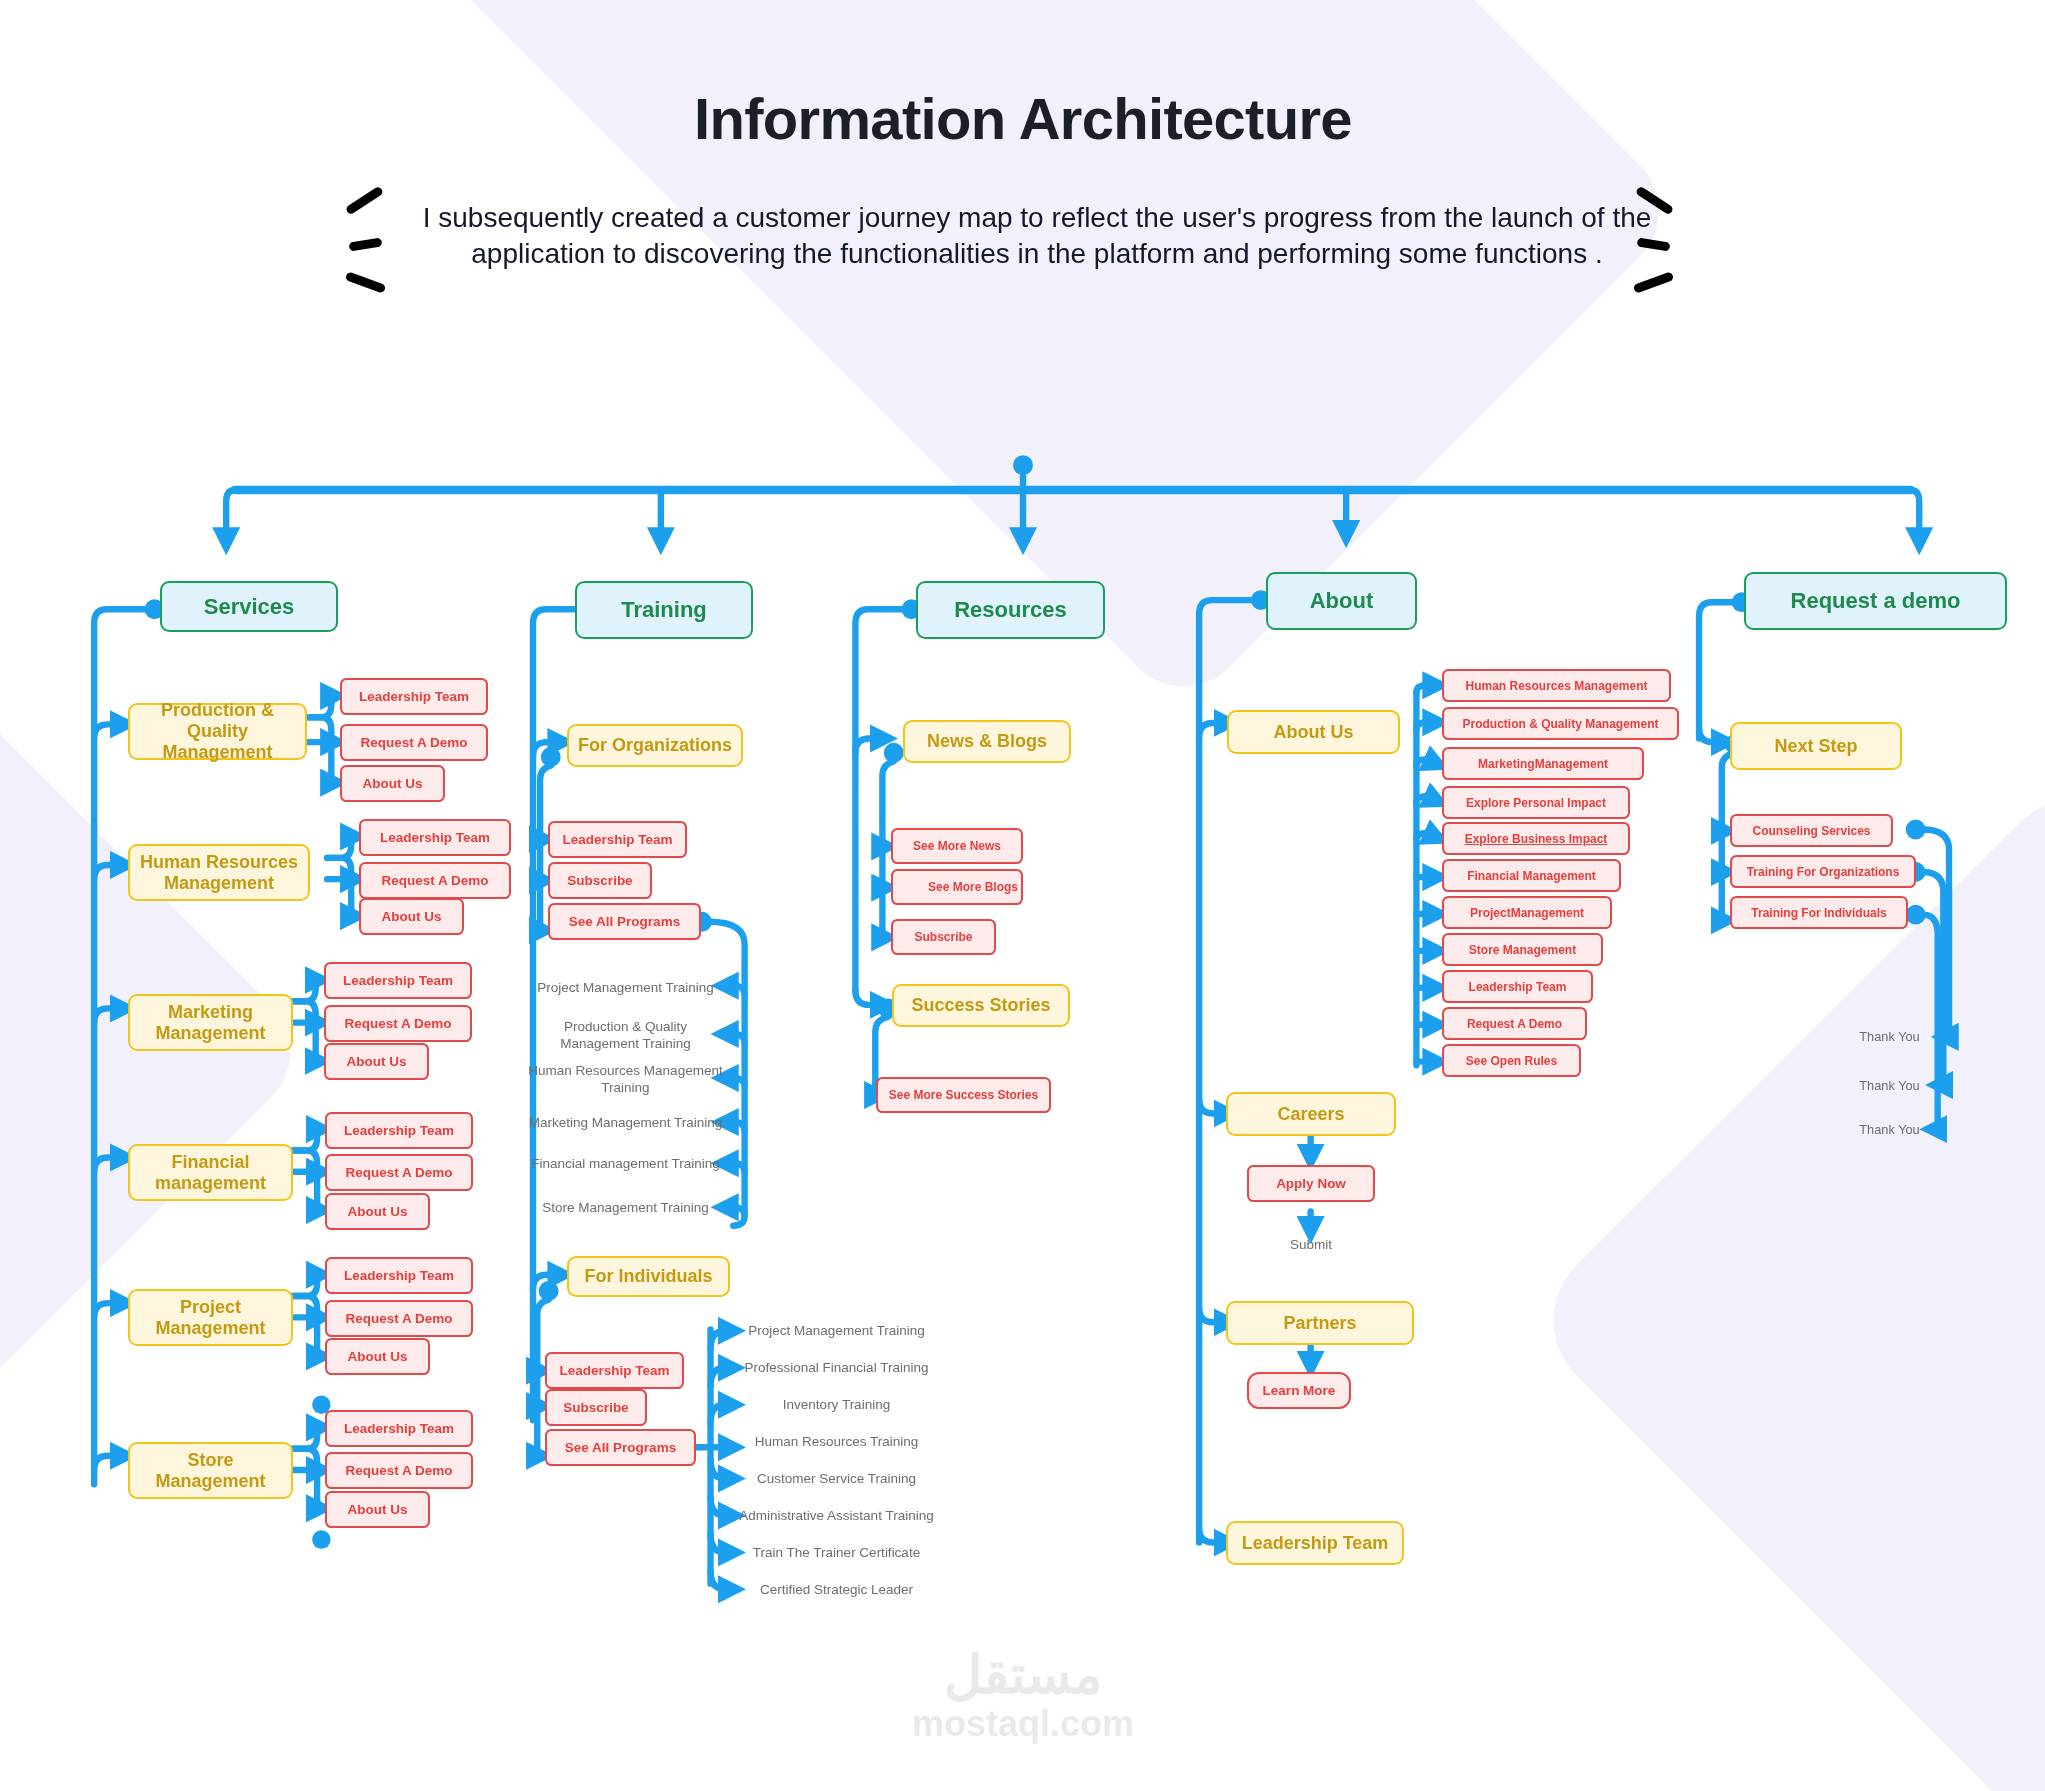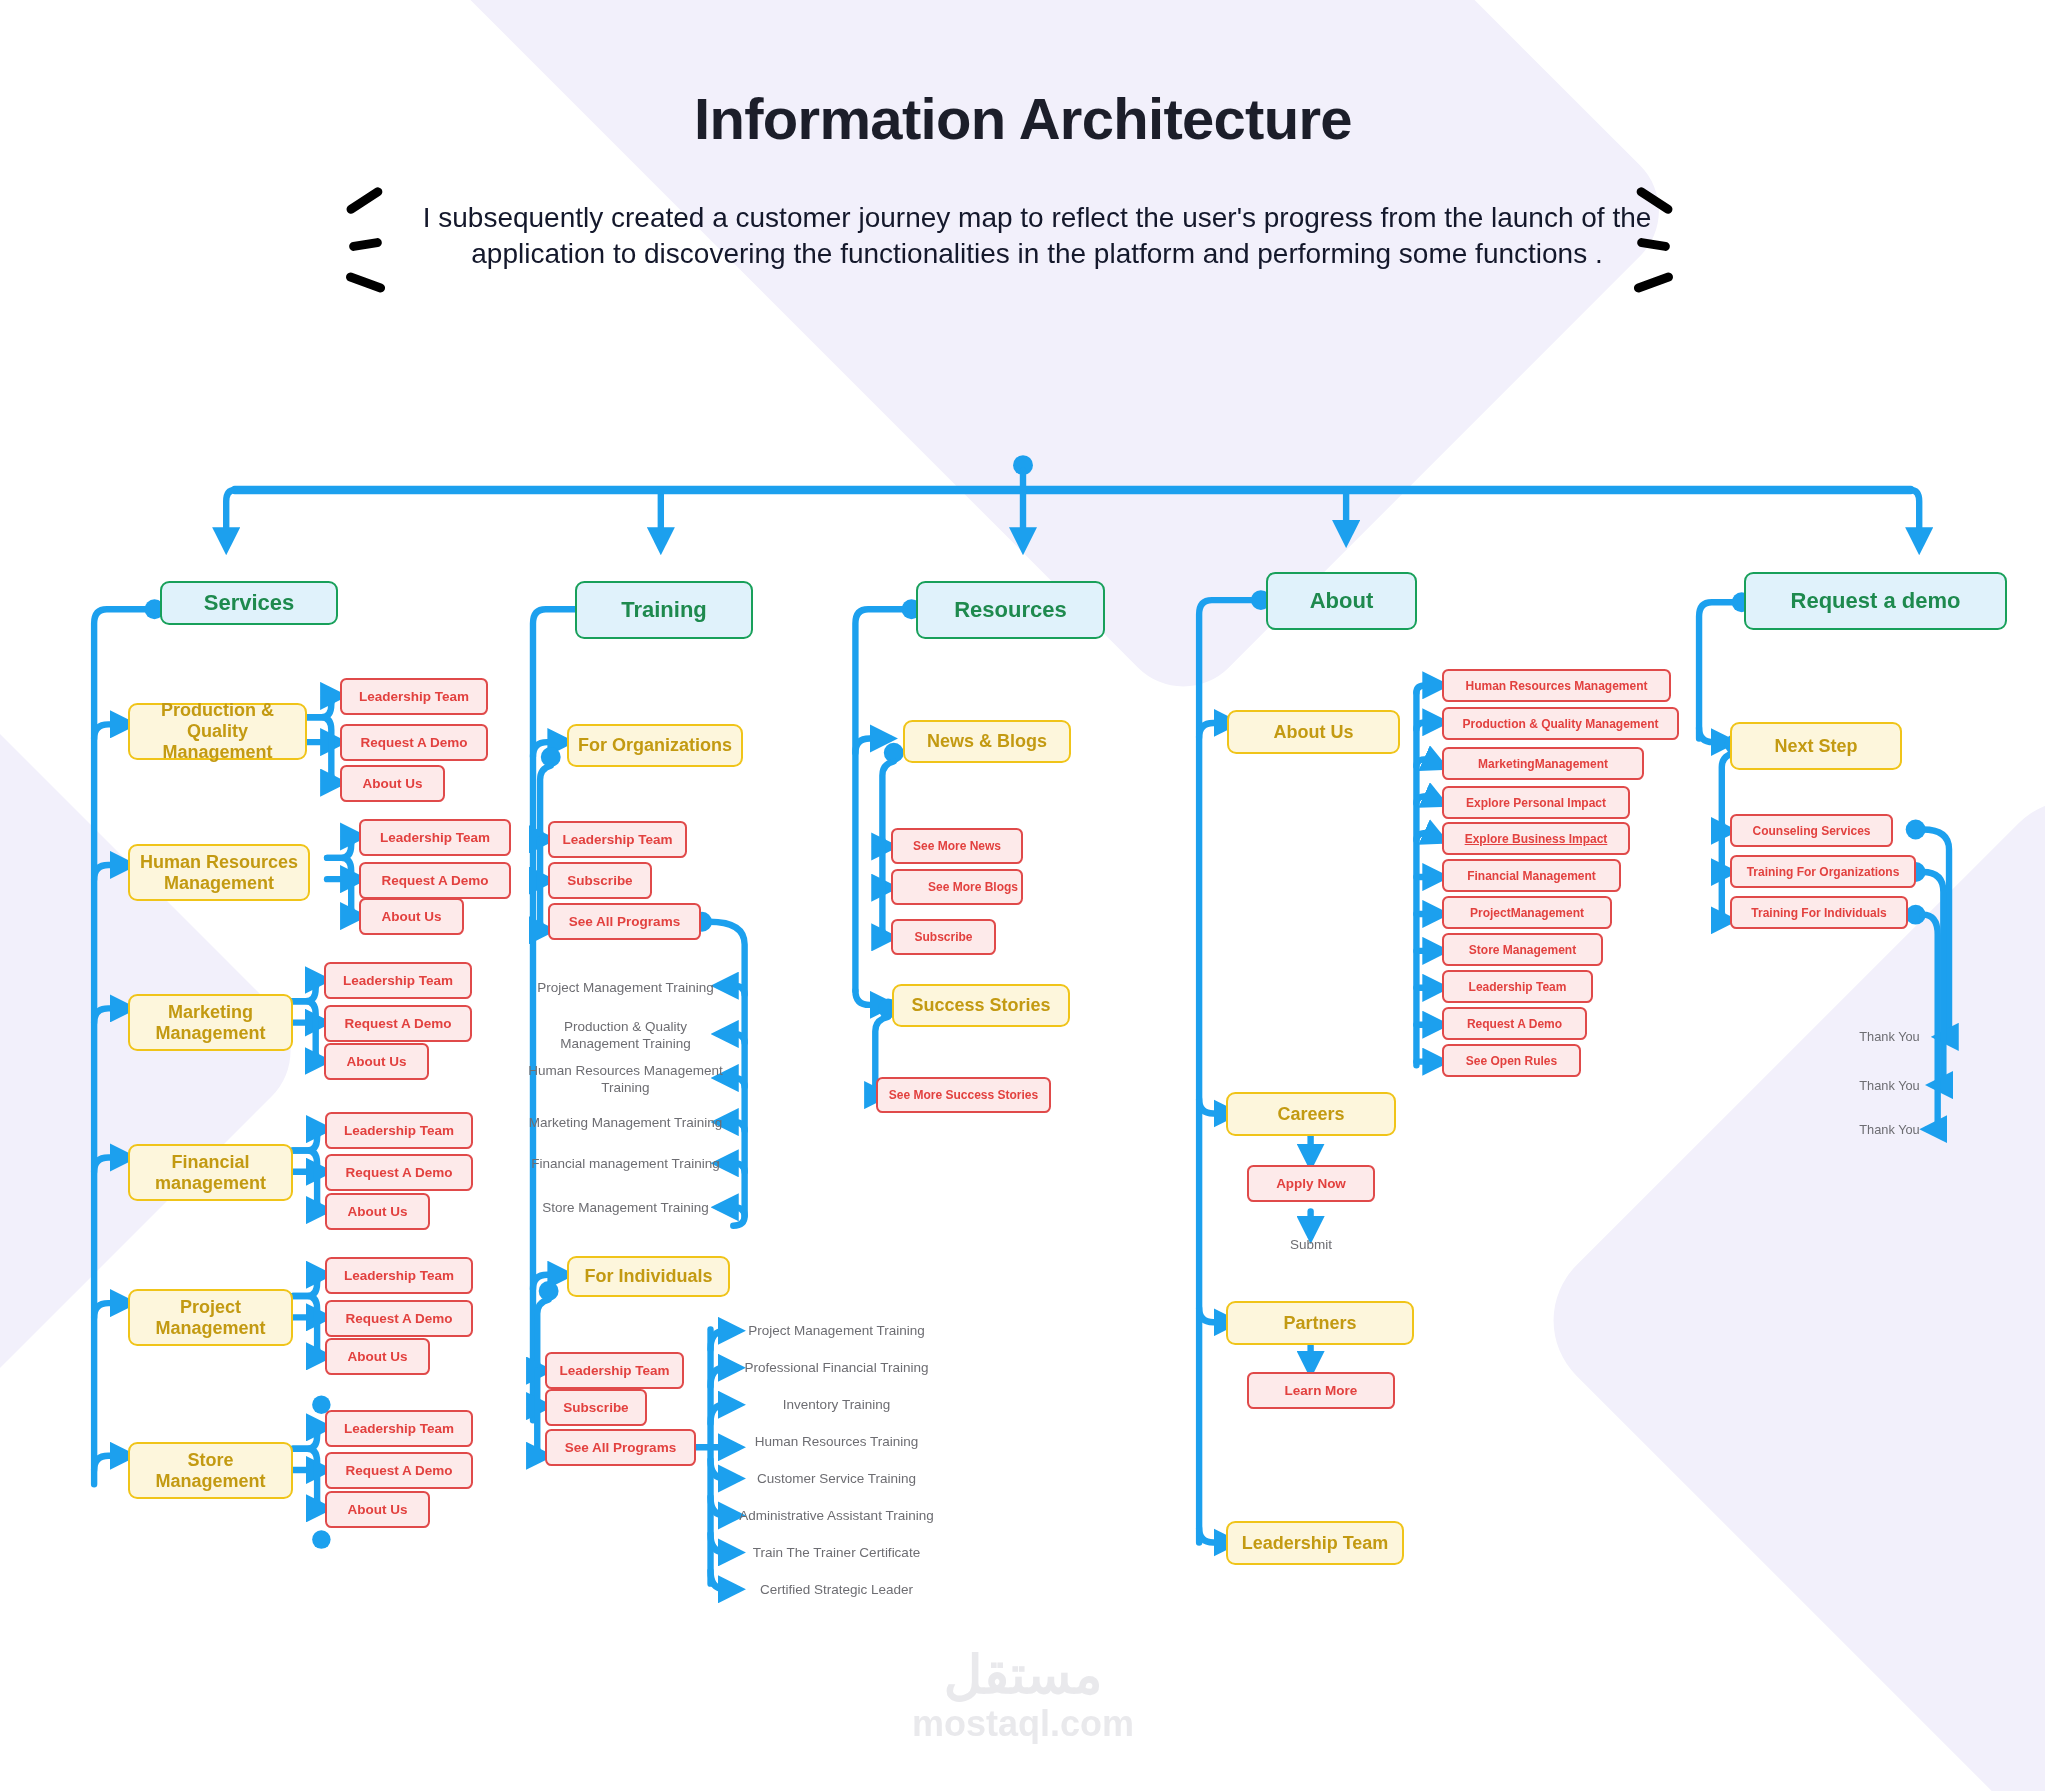--- a/index.html
+++ b/index.html
@@ -240,21 +240,21 @@
       <circle cx="2697" cy="1168" r="14" fill="#1ca0ee" stroke="none"></circle>
       <circle cx="2697" cy="1228" r="14" fill="#1ca0ee" stroke="none"></circle>
       <circle cx="2697" cy="1288" r="14" fill="#1ca0ee" stroke="none"></circle>
       <path d="M2707 1168 Q2744 1168 2744 1196 L2744 1452 Q2744 1460 2730 1460" marker-end="url(#ar)"></path>
       <path d="M2707 1228 Q2736 1228 2736 1256 L2736 1520 Q2736 1528 2722 1528" marker-end="url(#ar)"></path>
       <path d="M2707 1288 Q2728 1288 2728 1316 L2728 1582 Q2728 1590 2714 1590" marker-end="url(#ar)"></path>
     </g>
   </svg>
 
 
-  <div class="node cat" style="left:160px;top:581px;width:178px;height:44px;">Services</div>
+  <div class="node cat" style="left:160px;top:581px;width:178px;height:51px;">Services</div>
   <div class="node cat" style="left:575px;top:581px;width:178px;height:58px;">Training</div>
   <div class="node cat" style="left:916px;top:581px;width:189px;height:58px;">Resources</div>
   <div class="node cat" style="left:1266px;top:572px;width:151px;height:58px;">About</div>
   <div class="node cat" style="left:1744px;top:572px;width:263px;height:58px;">Request a demo</div>
 
   <div class="node sub" style="left:128px;top:703px;width:179px;height:57px;">Production &amp; Quality Management</div>
   <div class="node leaf" style="left:340px;top:678px;width:148px;height:37px;">Leadership Team</div>
   <div class="node leaf" style="left:340px;top:724px;width:148px;height:37px;">Request A Demo</div>
   <div class="node leaf" style="left:340px;top:765px;width:105px;height:37px;">About Us</div>
 
@@ -328,21 +328,21 @@
   <div class="node leaf sm" style="left:1442px;top:933px;width:161px;height:33px;">Store Management</div>
   <div class="node leaf sm" style="left:1442px;top:970px;width:151px;height:33px;">Leadership Team</div>
   <div class="node leaf sm" style="left:1442px;top:1007px;width:145px;height:33px;">Request A Demo</div>
   <div class="node leaf sm" style="left:1442px;top:1044px;width:139px;height:33px;">See Open Rules</div>
 
   <div class="node sub" style="left:1226px;top:1092px;width:170px;height:44px;">Careers</div>
   <div class="node leaf" style="left:1247px;top:1165px;width:128px;height:37px;">Apply Now</div>
   <div class="plain" style="left:1247px;top:1236px;width:128px;height:18.5px;">Submit</div>
 
   <div class="node sub" style="left:1226px;top:1301px;width:188px;height:44px;">Partners</div>
-  <div class="node leaf" style="left:1247px;top:1372px;width:148px;height:37px;">Learn More</div>
+  <div class="node leaf" style="left:1247px;top:1372px;width:104px;height:37px;border-radius:12px;">Learn More</div>
 
   <div class="node sub" style="left:1226px;top:1521px;width:178px;height:44px;">Leadership Team</div>
 
   <div class="node sub" style="left:1730px;top:722px;width:172px;height:48px;">Next Step</div>
   <div class="node leaf sm" style="left:1730px;top:814px;width:163px;height:33px;">Counseling Services</div>
   <div class="node leaf sm" style="left:1730px;top:855px;width:186px;height:33px;">Training For Organizations</div>
   <div class="node leaf sm" style="left:1730px;top:896px;width:178px;height:33px;">Training For Individuals</div>
 
   <div class="plain tiny" style="left:1840px;top:1028px;width:99px;height:17px;">Thank You</div>
   <div class="plain tiny" style="left:1840px;top:1077px;width:99px;height:17px;">Thank You</div>

